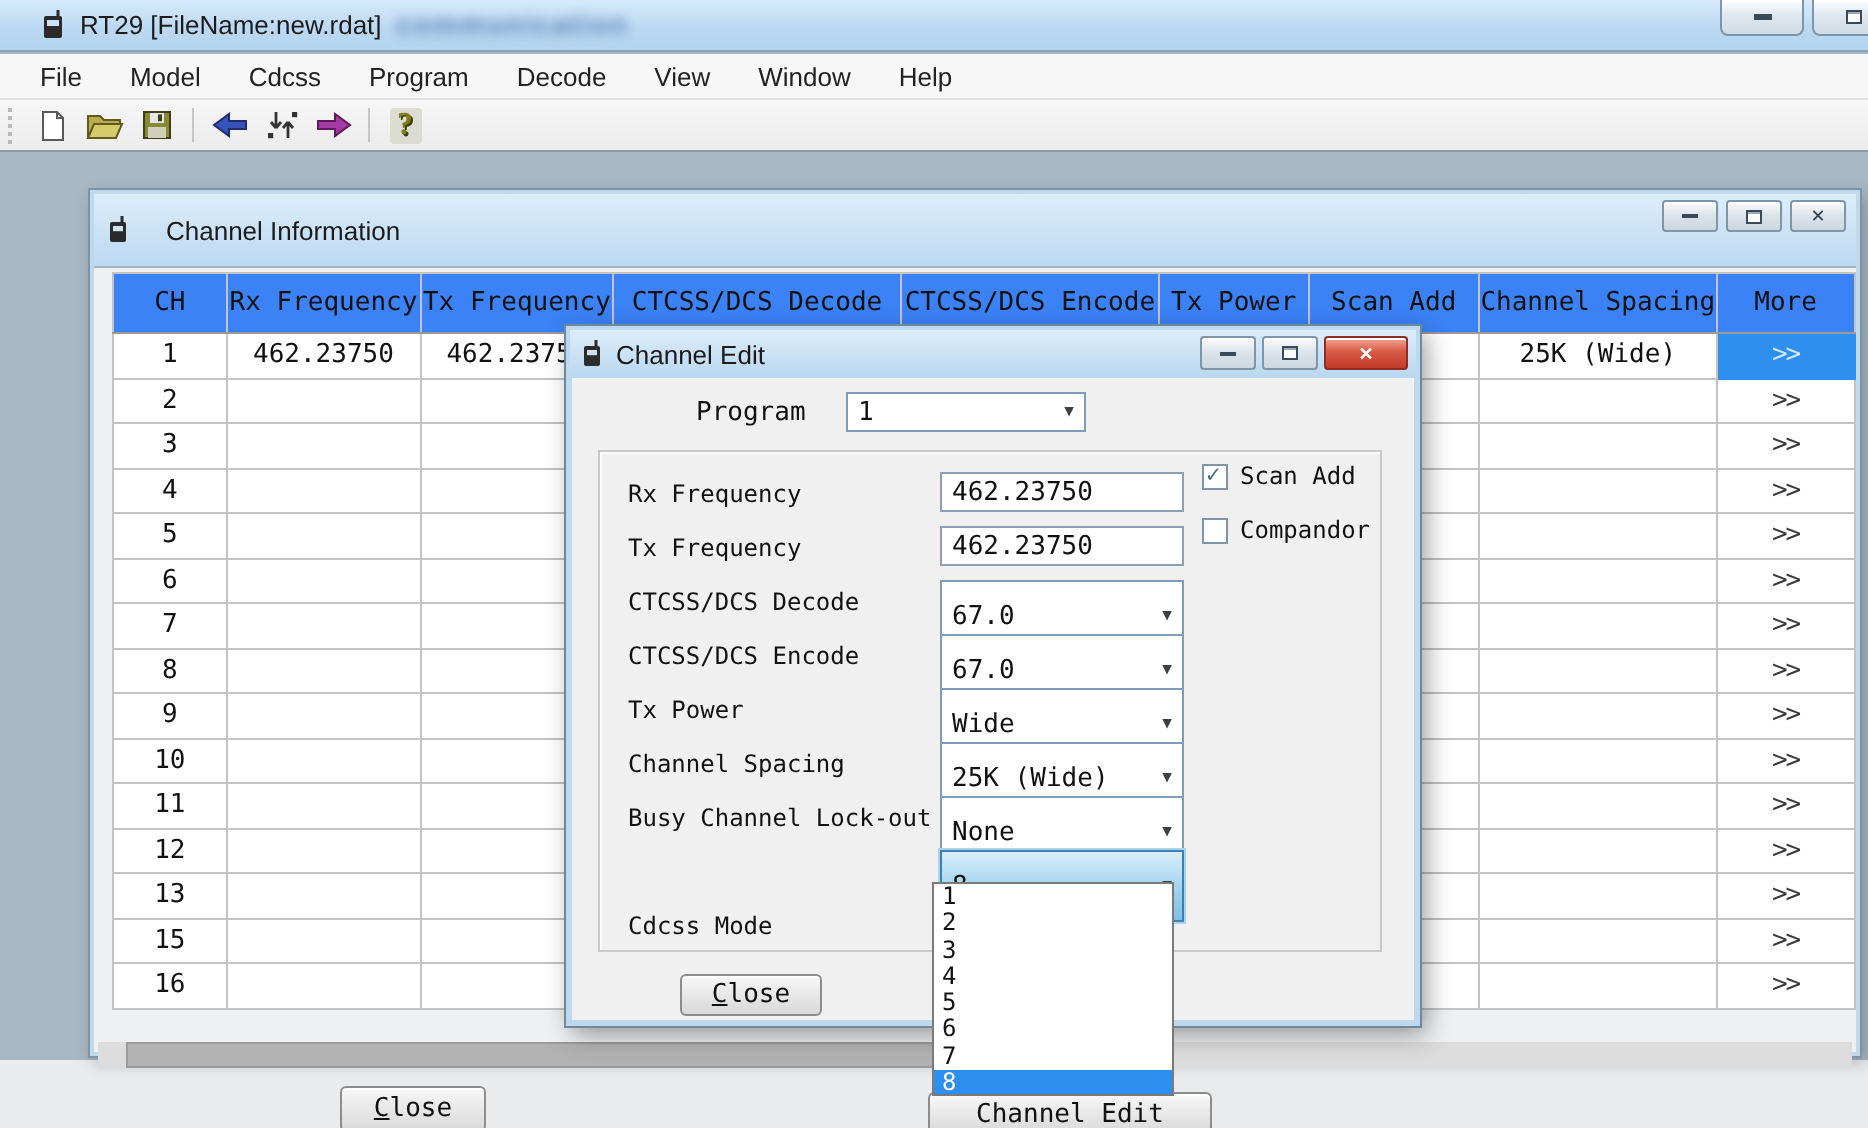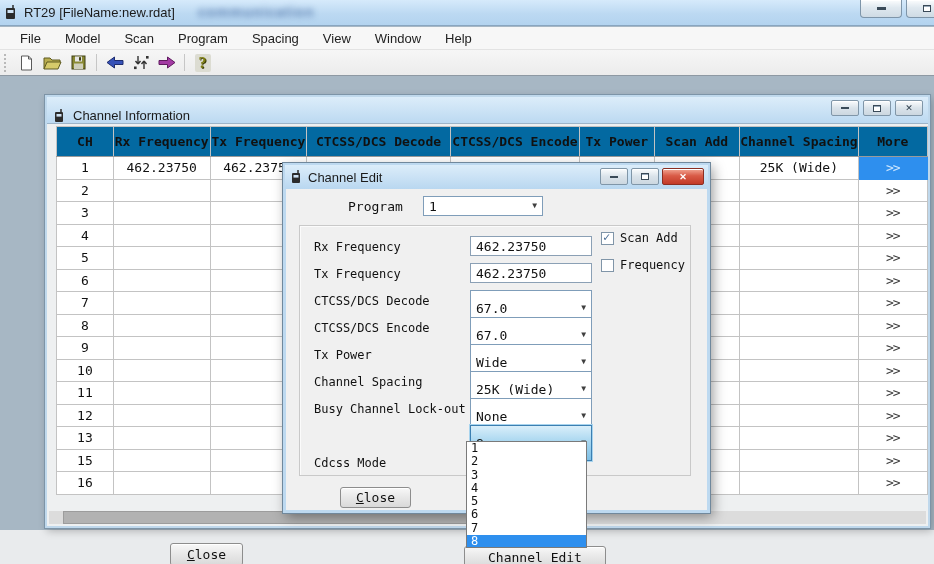--- a/index.html
+++ b/index.html
@@ -2,21 +2,21 @@
 <html><head>
 <meta charset="utf-8">
 <style>
   *{margin:0;padding:0;box-sizing:border-box}
   html,body{width:934px;height:564px;overflow:hidden}
   body{position:relative;font-family:"DejaVu Sans Mono",monospace;font-size:13px;background:#a7b7c4;color:#111}
 
   
   .titlebar{position:absolute;left:0;top:0;width:934px;height:26px;
     background:linear-gradient(#d6eafb 0%,#bcd9f2 55%,#b3d3ef 100%);
-    border-bottom:1px solid #89a6c0;display:flex;align-items:center;gap:7px;padding-left:4px;
+    border-bottom:1px solid #89a6c0;display:flex;align-items:center;gap:7px;padding-left:20px;
     font-family:"Liberation Sans",sans-serif;font-size:13px;color:#1b1b1b}
   .watermark{position:absolute;left:198px;top:4px;font-weight:bold;color:#4a6fa5;
     filter:blur(3px);opacity:.8;font-size:14px;letter-spacing:1px}
   .win-btns{position:absolute;right:-14px;top:0;display:flex;gap:4px}
   .wbtn{width:42px;height:18px;border:1px solid #7e95a9;border-top:none;border-radius:0 0 4px 4px;
     background:linear-gradient(#fcfdfe,#dfe8ef 45%,#cfdbe4);display:flex;align-items:center;justify-content:center;
     box-shadow:inset 0 1px 0 #fff}
   .glyph-min{width:9px;height:3px;background:#3a4a58}
   .glyph-restore{width:8px;height:7px;border:1px solid #3a4a58;background:#fff;box-shadow:inset 0 1px 0 #9ab}
   .menubar{position:absolute;left:0;top:27px;width:934px;height:23px;background:#f7f7f7;
@@ -38,30 +38,30 @@
     display:flex;align-items:center;justify-content:center;font-size:13px;color:#111;
     box-shadow:inset 0 1px 0 #fff}
   .accel{display:block}
   .accel::first-letter{text-decoration:underline}
   .footer-close{position:absolute;left:170px;top:13px;width:73px;height:23px}
   .footer-chedit{position:absolute;left:464px;top:16px;width:142px;height:22px;z-index:2}
 
   
   .ci-window{position:absolute;left:45px;top:95px;width:885px;height:433px;z-index:5;
     background:#eef0f1;border:2px solid #bfd8ec;outline:1px solid #7d94a7;box-shadow:2px 3px 8px rgba(0,0,0,.25)}
-  .ci-title{height:27px;background:linear-gradient(#dcedfa,#bcd9f1);display:flex;align-items:flex-end;gap:8px;
+  .ci-title{height:37px;background:linear-gradient(#dcedfa,#bcd9f1);display:flex;align-items:center;gap:18px;
     padding-left:6px;font-family:"Liberation Sans",sans-serif;font-size:13px;color:#1b1b1b;border-bottom:1px solid #9db4c8}
   .ci-btns{position:absolute;right:5px;top:3px;display:flex;gap:4px}
   .cbtn{width:28px;height:16px;border:1px solid #8096a8;border-radius:2px;display:flex;align-items:center;justify-content:center;
     background:linear-gradient(#fbfcfd,#dae3ea 50%,#ccd7e0);box-shadow:inset 0 1px 0 #fff;font-size:9px;color:#30404e}
   .cbtn.red{background:linear-gradient(#f2a795,#d95b47 45%,#c23a28);border-color:#8c2e22;color:#fff;width:42px;font-weight:bold}
   .ci-body{position:relative;height:402px;padding:2px 0 0 9px}
   table{border-collapse:collapse;table-layout:fixed;background:#fff;border:1px solid #9a9a9a}
   th,td{border:1px solid #c3c3c3;text-align:center;overflow:hidden;white-space:nowrap}
-  th{background:#0369a1;font-weight:bold;font-size:13px;height:30px;line-height:14px;border-bottom:1px solid #9a9a9a}
+  th{background:#3b82f6;font-weight:normal;font-size:13px;height:30px;line-height:14px;border-bottom:1px solid #9a9a9a}
   td{height:22.5px;font-size:13px;background:#fff}
   .c0{width:63px}.c1{width:97px}.c2{width:97px}.c3{width:146px}.c4{width:130px}
   .c5{width:76px}.c6{width:89px}.c7{width:90px}.c8{width:75px}
   td.more{color:#3b3b3b;letter-spacing:-1px}
   td.more.sel{background:#2e8fee;color:#cfe8ff;border-color:#2e8fee}
   .hscroll{position:absolute;left:2px;bottom:2px;width:877px;height:13px;background:#dcdcdc}
   .hthumb{position:absolute;left:14px;top:0;width:520px;height:13px;background:#b2b2b2;border:1px solid #9c9c9c}
 
   
   .dialog{position:absolute;left:283px;top:163px;width:427px;height:350px;z-index:20;
@@ -120,23 +120,23 @@
       </div>
     <div class="wbtn">
         <span class="glyph-restore"></span>
       </div>
   </div>
 </div>
 
 <div class="menubar">
     <div class="menu-item">File</div>
     <div class="menu-item">Model</div>
-    <div class="menu-item">Scan</div>
+    <div class="menu-item">Cdcss</div>
     <div class="menu-item">Program</div>
-    <div class="menu-item">Spacing</div>
+    <div class="menu-item">Decode</div>
     <div class="menu-item">View</div>
     <div class="menu-item">Window</div>
     <div class="menu-item">Help</div>
   </div>
 
 <div class="toolbar">
   <span class="gripper"></span>
   <span class="tool">
     <svg width="15" height="16" viewBox="0 0 15 16">
         <path d="M2.5 1h7l3 3v11h-10z" fill="#fff" stroke="#5a5a5a"></path>
@@ -488,21 +488,21 @@
         <div class="field-row">
           <div class="field-label">Cdcss Mode</div>
         </div>
       </div>
     <div class="cbox checked" style="top:5px">
       <span class="cb-square"></span>
       <span class="cb-label">Scan Add</span>
     </div>
     <div class="cbox" style="top:32px">
       <span class="cb-square"></span>
-      <span class="cb-label">Frequency</span>
+      <span class="cb-label">Compandor</span>
     </div>
   </div>
 
   <div class="btn dlg-close">
     <span class="accel">Close</span>
   </div>
 </div>
 
 <div class="dropdown-list">
     <div class="ditem">1</div>

